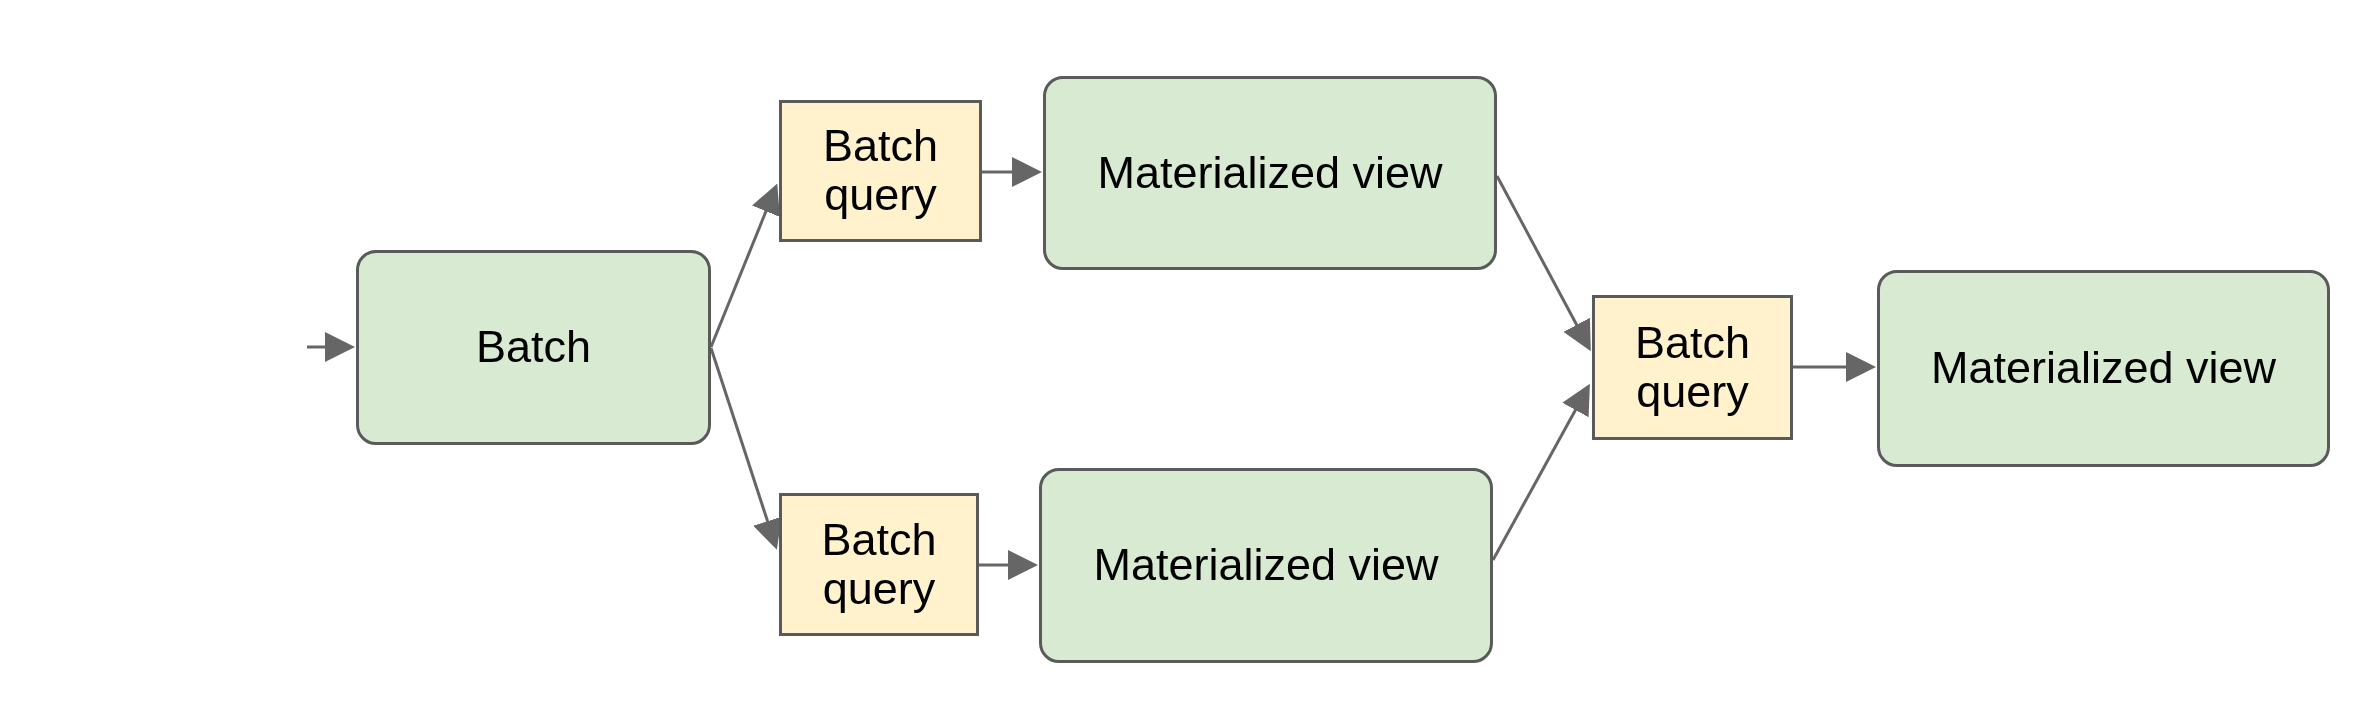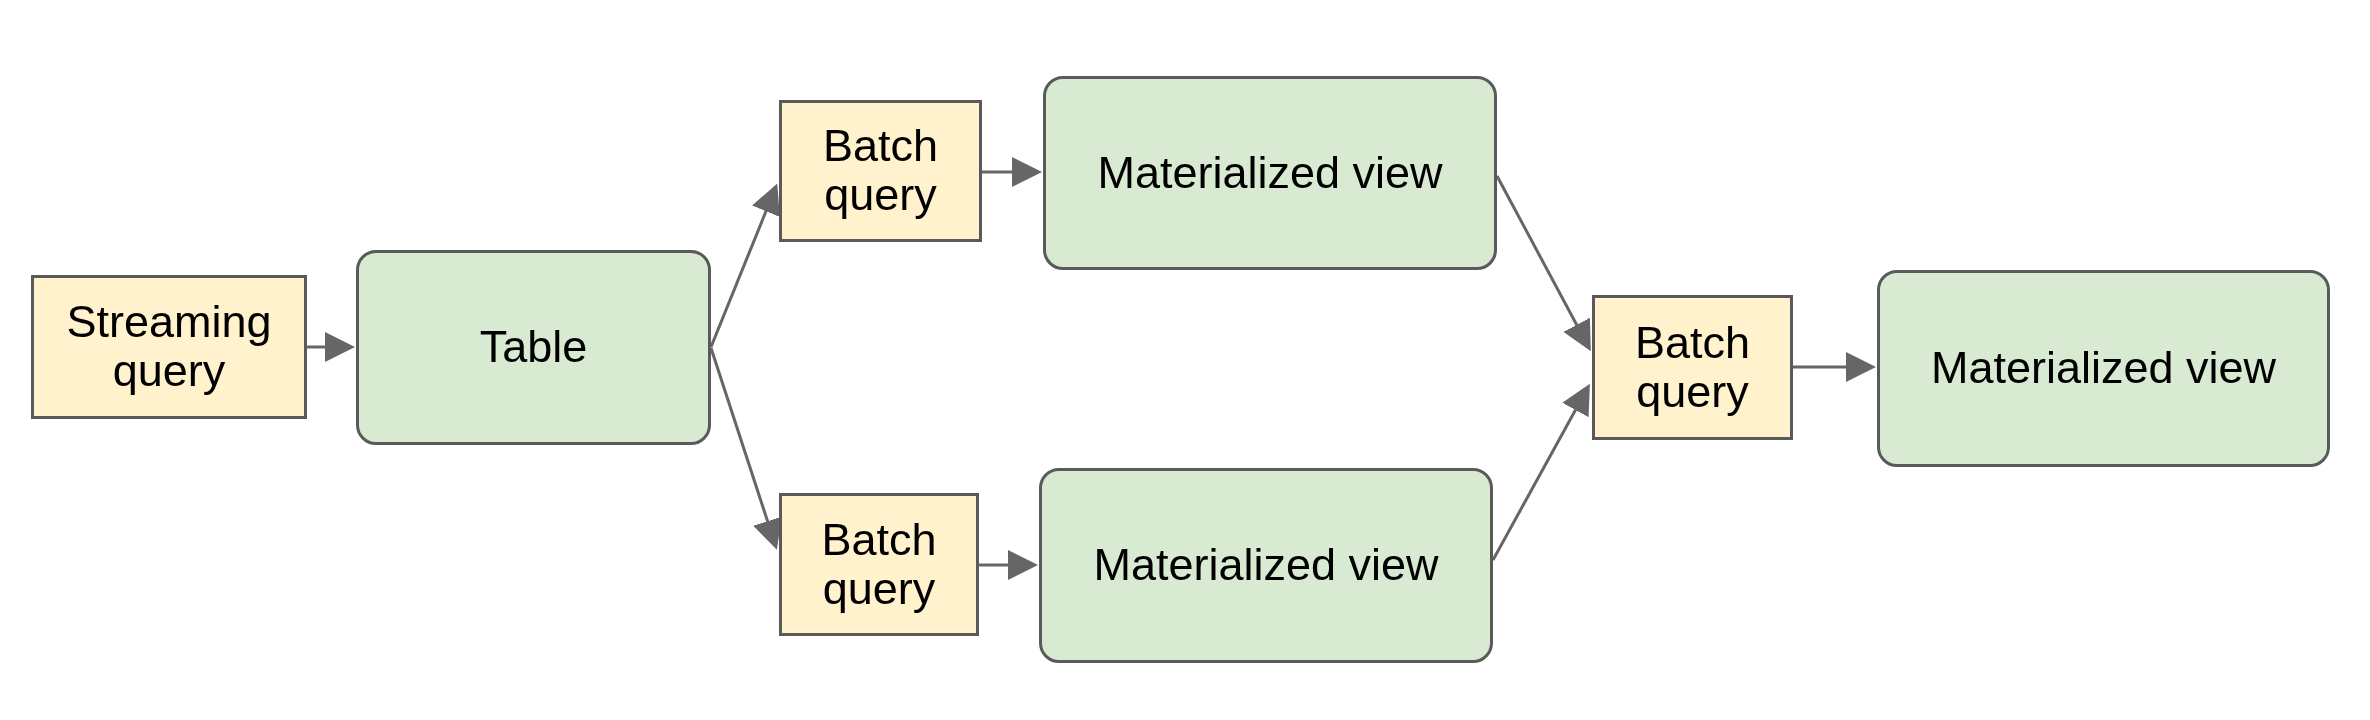--- a/index.html
+++ b/index.html
@@ -72,26 +72,23 @@
     <line class="edge" x1="307" y1="347" x2="349" y2="347" marker-end="url(#ah)"></line>
     <line class="edge" x1="711" y1="347" x2="775" y2="189" marker-end="url(#ah)"></line>
     <line class="edge" x1="711" y1="348" x2="775" y2="544" marker-end="url(#ah)"></line>
     <line class="edge" x1="982" y1="172" x2="1036" y2="172" marker-end="url(#ah)"></line>
     <line class="edge" x1="978" y1="565" x2="1032" y2="565" marker-end="url(#ah)"></line>
     <line class="edge" x1="1497" y1="176" x2="1588" y2="346" marker-end="url(#ah)"></line>
     <line class="edge" x1="1493" y1="560" x2="1587" y2="389" marker-end="url(#ah)"></line>
     <line class="edge" x1="1793" y1="367" x2="1870" y2="367" marker-end="url(#ah)"></line>
   </svg>
 
-  <div class="node node--query" id="n-streaming">
-    <span class="label">Streaming query</span>
-  </div>
 
   <div class="node node--view" id="n-table">
-    <span class="label">Table</span>
+    <span class="label">Batch</span>
   </div>
 
   <div class="node node--query" id="n-batch-top">
     <span class="label">Batch query</span>
   </div>
 
   <div class="node node--view" id="n-mv-top">
     <span class="label">Materialized view</span>
   </div>
 

